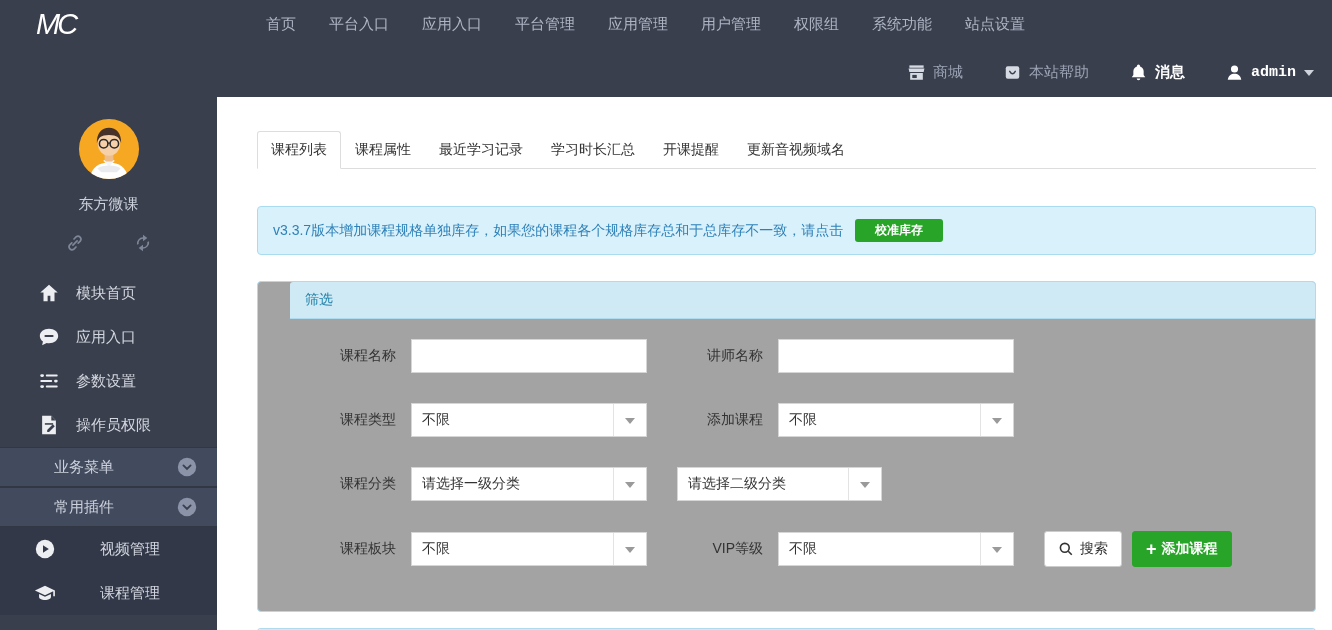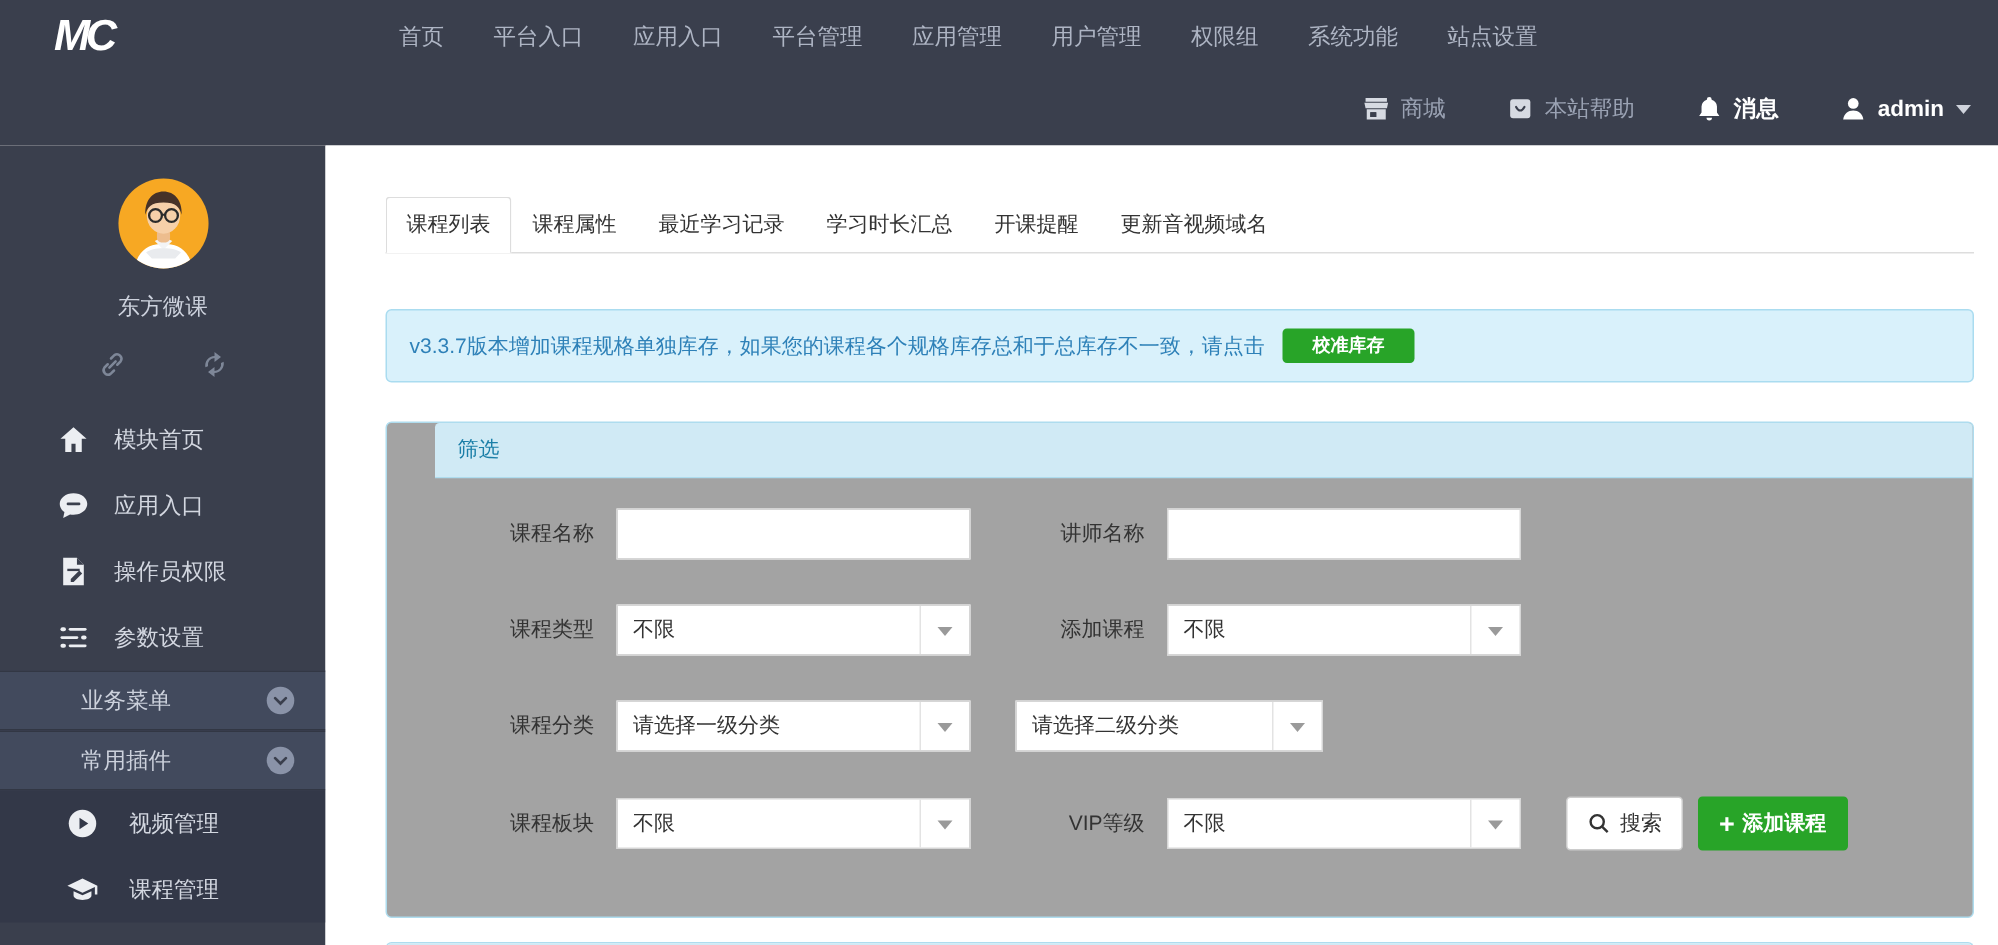--- a/index.html
+++ b/index.html
@@ -2,26 +2,26 @@
 <html><head>
 <meta charset="utf-8">
 <style>
   * { margin:0; padding:0; box-sizing:border-box; }
   html,body { width:1332px; height:630px; overflow:hidden; background:#fff;
               font-family:"Liberation Sans","DejaVu Sans",sans-serif; }
 
   
   .topbar { height:97px; background:#3a3f4d; }
   .topbar-row1 { height:48px; display:flex; align-items:center; }
-  .logo { margin-left:36px; width:62px; color:#fff; font-size:29px; font-weight:bold;
+  .logo { margin-left:36px; width:62px; color:#fff; font-size:29px; font-weight:normal;
           font-style:italic; letter-spacing:-3px; cursor:pointer; }
   .main-nav { display:flex; margin-left:168px; }
   .nav-item { color:#aeb5c4; font-size:15px; margin-right:33px; cursor:pointer; white-space:nowrap; }
   .topbar-row2 { height:49px; display:flex; justify-content:flex-end; align-items:center; padding-right:18px; }
-  .util-item { display:flex; align-items:center; margin-left:40px; cursor:pointer; font-size:15px; }
+  .util-item { display:flex; align-items:center; margin-left:40px; cursor:pointer; font-size:15px;font-family:Liberation Mono, monospace; }
   .util-item .uicon { width:19px; height:19px; margin-right:7px; display:block; }
   .util-muted { color:#9aa2b3; }
   .util-strong { color:#ffffff; font-weight:bold; }
   .caret { width:0; height:0; border:5px solid transparent; border-top:6px solid #cfd3dc; margin-left:8px; margin-top:5px; }
 
   
   .sidebar { position:absolute; left:0; top:97px; width:217px; height:533px; background:#3a3f4d; }
   .profile { text-align:center; padding-top:21px; }
   .avatar { width:62px; height:62px; border-radius:50%; overflow:hidden; margin:0 auto; display:block; cursor:pointer; }
   .profile-name { margin-top:15px; color:#cdd2dd; font-size:15px; }
@@ -30,21 +30,21 @@
   .menu { margin-top:18px; }
   .menu-item { height:44px; display:flex; align-items:center; padding-left:38px; cursor:pointer; }
   .menu-item .micon { width:22px; height:22px; margin-right:16px; flex-shrink:0; display:block; }
   .menu-item .mlabel { color:#d3d7e0; font-size:15px; }
   .section-header { height:40px; background:#424a5d; border-top:1px solid #323744; border-bottom:1px solid #323744;
                     display:flex; align-items:center; justify-content:space-between;
                     padding:0 20px 0 54px; cursor:pointer; }
   .section-header .slabel { color:#ccd1dc; font-size:15px; }
   .chev-circle { width:20px; height:20px; display:block; }
   .subitems { background:#333848; }
-  .subitems .menu-item { padding-left:44px; }
+  .subitems .menu-item { padding-left:34px;gap:24px; }
   .subitems .micon { margin-right:20px; }
 
   
   .content { position:absolute; left:217px; top:97px; width:1115px; height:533px; background:#fff;
              padding:34px 16px 0 40px; }
 
   .tabs { display:flex; border-bottom:1px solid #ddd; }
   .tab { padding:9px 13px; font-size:14px; color:#333; cursor:pointer; margin-bottom:-1px;
          border:1px solid transparent; white-space:nowrap; }
   .tab.active { background:#fff; border-color:#ddd; border-bottom-color:#fff; border-radius:3px 3px 0 0; }
@@ -178,38 +178,38 @@
       <span class="mlabel">模块首页</span>
     </div>
     <div class="menu-item">
       <svg class="micon" viewBox="0 0 24 24">
         <path fill="#eceef2" d="M12 3C6.3 3 2 6.5 2 10.8c0 2.4 1.3 4.6 3.4 6L4.5 21l5-2.5c.8.2 1.6.2 2.5.2 5.7 0 10-3.5 10-7.9S17.7 3 12 3z"></path>
         <rect x="7" y="9.9" width="10" height="2" rx="1" fill="#3a3f4d"></rect>
       </svg>
       <span class="mlabel">应用入口</span>
     </div>
     <div class="menu-item">
-      <svg class="micon" viewBox="0 0 24 24">
-        <path fill="#eceef2" d="M4.5 2h10l5 5v15h-15z"></path>
-        <path fill="#3a3f4d" d="M14.5 2l5 5h-5z"></path>
-        <rect x="7.5" y="10" width="9" height="1.7" fill="#3a3f4d"></rect>
-        <path d="M10 17.5l6.2-6.2 2.1 2.1-6.2 6.2H10z" fill="#3a3f4d"></path>
-      </svg>
-      <span class="mlabel">操作员权限</span>
-    </div>
-    <div class="menu-item">
       <svg class="micon" viewBox="0 0 24 24" fill="#eceef2">
         <rect x="2.5" y="4.5" width="4" height="3" rx="1.5"></rect>
           <rect x="8.5" y="5" width="13" height="2" rx="1"></rect>
         <rect x="2.5" y="11" width="13" height="2" rx="1"></rect>
           <rect x="17.5" y="10.5" width="4" height="3" rx="1.5"></rect>
         <rect x="2.5" y="16.5" width="4" height="3" rx="1.5"></rect>
           <rect x="8.5" y="17" width="13" height="2" rx="1"></rect>
       </svg>
       <span class="mlabel">参数设置</span>
+    </div>
+    <div class="menu-item">
+      <svg class="micon" viewBox="0 0 24 24">
+        <path fill="#eceef2" d="M4.5 2h10l5 5v15h-15z"></path>
+        <path fill="#3a3f4d" d="M14.5 2l5 5h-5z"></path>
+        <rect x="7.5" y="10" width="9" height="1.7" fill="#3a3f4d"></rect>
+        <path d="M10 17.5l6.2-6.2 2.1 2.1-6.2 6.2H10z" fill="#3a3f4d"></path>
+      </svg>
+      <span class="mlabel">操作员权限</span>
     </div>
 
     <div class="section-header">
       <span class="slabel">业务菜单</span>
       <svg class="chev-circle" viewBox="0 0 20 20">
         <circle cx="10" cy="10" r="9.2" fill="#8a93a8"></circle>
         <path d="M6.4 8.4L10 12l3.6-3.6" stroke="#3a3f4d" stroke-width="1.8" fill="none" stroke-linecap="round"></path>
       </svg>
     </div>
     <div class="section-header">

